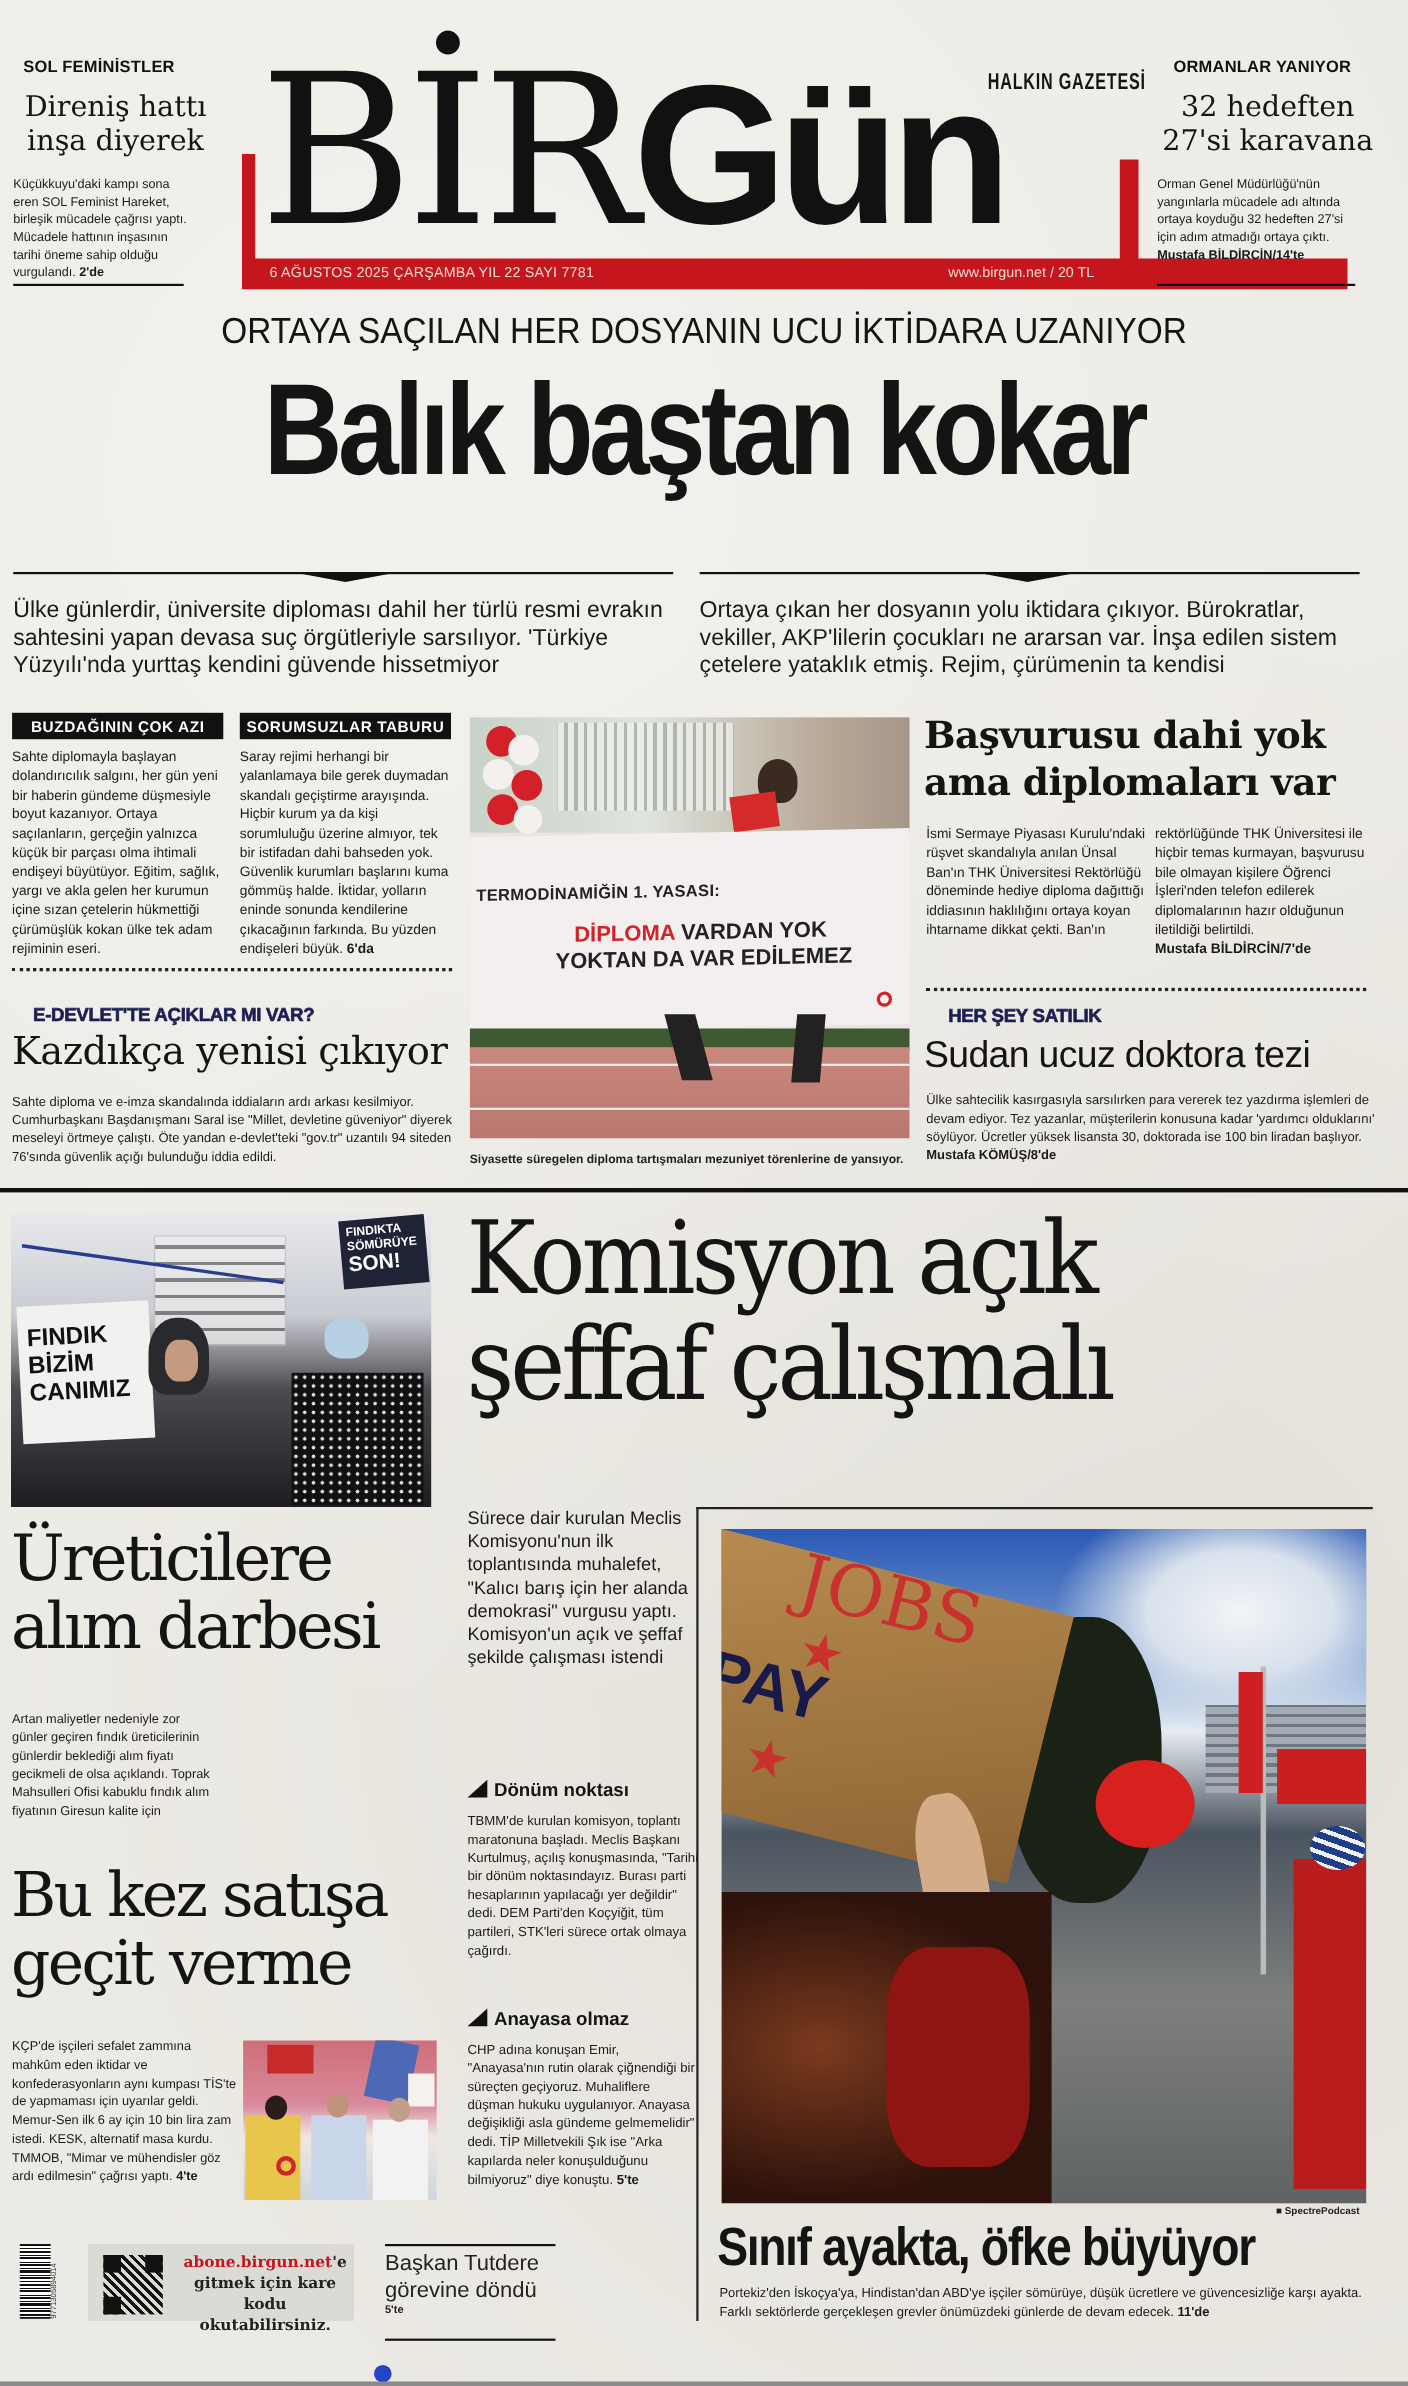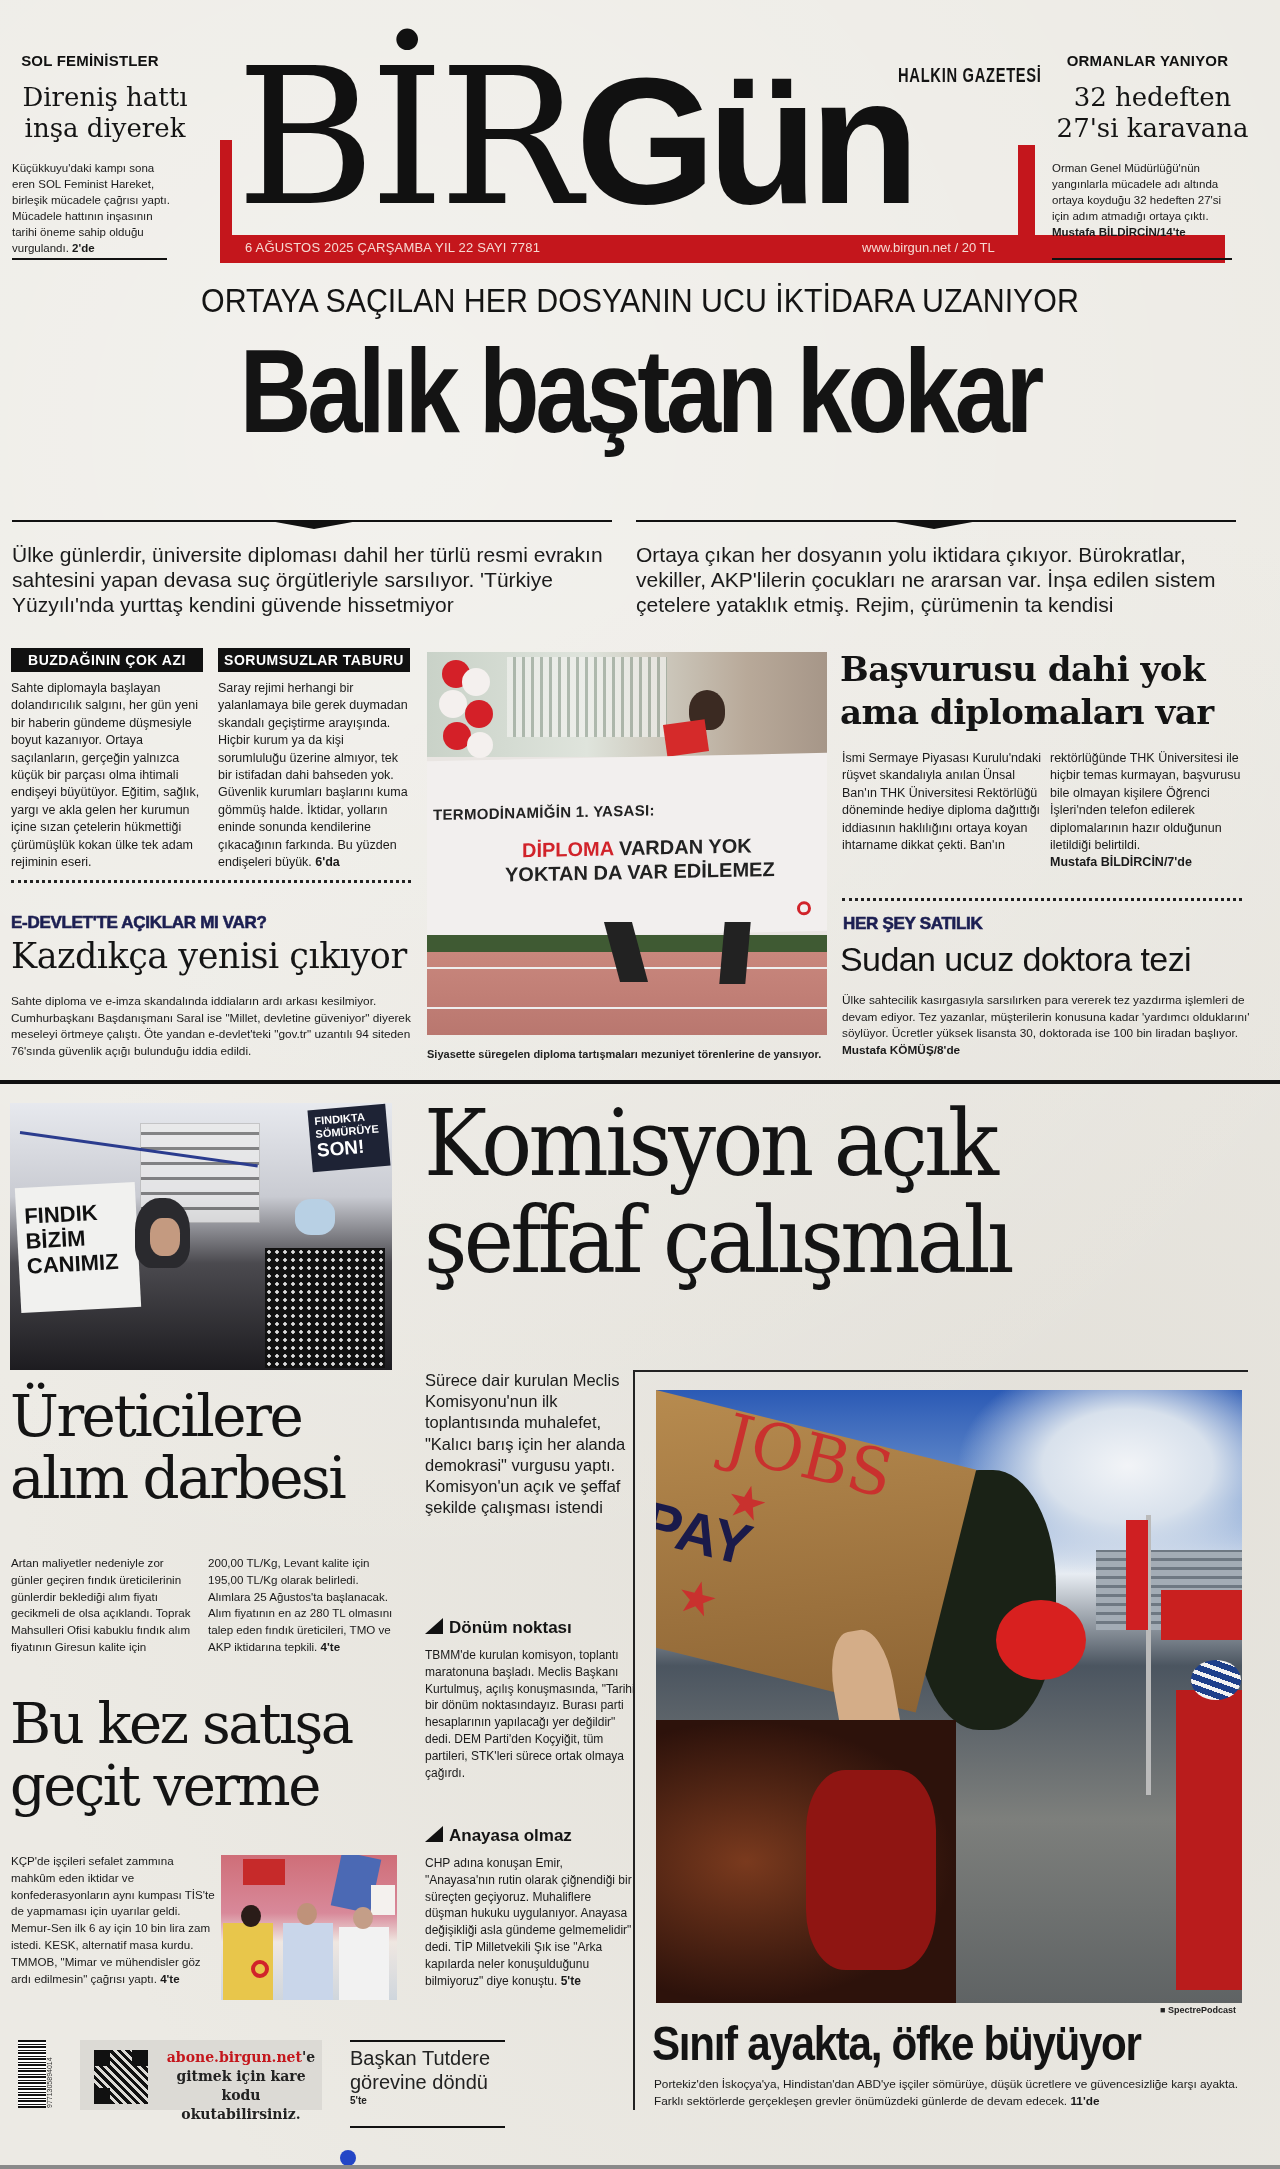--- a/index.html
+++ b/index.html
@@ -8,21 +8,21 @@
 .page{position:absolute;left:0;top:0;width:1280px;height:2169px;
   background:
    radial-gradient(circle at 30% 20%, rgba(255,255,255,.35), transparent 60%),
    radial-gradient(circle at 80% 70%, rgba(200,195,185,.25), transparent 55%),
    #eceae4;}
 .abs{position:absolute;}
 .sans{font-family:"Liberation Sans",sans-serif;}
 .serif{font-family:"DejaVu Serif",serif;}
 .condensed{font-family:"Liberation Sans Narrow","Liberation Sans",sans-serif;}
 .kicker{font-weight:900;font-size:15px;letter-spacing:.2px;color:#111;}
-.kicker-outline{font-weight:900;font-size:17px;color:#1c1f52;-webkit-text-stroke:.6px #1c1f52;letter-spacing:-.3px;}
+.kicker-outline{font-weight:900;font-size:17px;color:#1c1f52;-webkit-text-stroke:.6px #1c1f52;letter-spacing:-.3px;margin-left:19px;}
 .body-txt{font-size:12.5px;line-height:17.4px;color:#1a1a1a;}
 .ref{font-weight:700;}
 .rule{position:absolute;height:2px;background:#111;}
 .dotted{position:absolute;border-top:3px dotted #222;}
 .label-box{position:absolute;background:#111;color:#fff;font-weight:700;font-size:14px;letter-spacing:.5px;text-align:center;line-height:24px;height:24px;}
 .photo{position:absolute;overflow:hidden;}
 .arrow-down{position:absolute;width:0;height:0;border-left:44px solid transparent;border-right:44px solid transparent;border-top:8px solid #111;}
 .tri{display:inline-block;width:0;height:0;border-left:18px solid transparent;border-bottom:16px solid #111;margin-right:6px;vertical-align:-1px;}
 </style>
 </head>
@@ -164,24 +164,20 @@
   <div class="abs serif" style="left:424px;top:1095px;width:850px;font-size:92px;line-height:97px;font-weight:300;letter-spacing:-4px;transform:scaleX(.92);transform-origin:left;">
     <div>Komisyon açık</div>
     <div>şeffaf çalışmalı</div>
   </div>
 
   <div class="abs serif" style="left:10px;top:1385px;width:400px;font-size:58px;line-height:62px;font-weight:300;letter-spacing:-2.5px;">
     <div>Üreticilere</div>
     <div>alım darbesi</div>
   </div>
   <div class="abs body-txt" style="left:11px;top:1555px;width:186px;font-size:11.6px;line-height:16.8px;">Artan maliyetler nedeniyle zor günler geçiren fındık üreticilerinin günlerdir beklediği alım fiyatı gecikmeli de olsa açıklandı. Toprak Mahsulleri Ofisi kabuklu fındık alım fiyatının Giresun kalite için</div>
-  <div class="abs body-txt" style="left:208px;top:1555px;width:186px;font-size:11.6px;line-height:16.8px;">
-    <span>200,00 TL/Kg, Levant kalite için 195,00 TL/Kg olarak belirledi. Alımlara 25 Ağustos'ta başlanacak. Alım fiyatının en az 280 TL olmasını talep eden fındık üreticileri, TMO ve AKP iktidarına tepkili.</span>
-    <span class="ref">4'te</span>
-  </div>
 
   <div class="abs serif" style="left:10px;top:1693px;width:400px;font-size:56px;line-height:62px;font-weight:300;letter-spacing:-2.5px;">
     <div>Bu kez satışa</div>
     <div>geçit verme</div>
   </div>
   <div class="abs body-txt" style="left:11px;top:1853px;width:205px;font-size:11.6px;line-height:16.8px;">
     <span>KÇP'de işçileri sefalet zammına mahkûm eden iktidar ve konfederasyonların aynı kumpası TİS'te de yapmaması için uyarılar geldi. Memur-Sen ilk 6 ay için 10 bin lira zam istedi. KESK, alternatif masa kurdu. TMMOB, "Mimar ve mühendisler göz ardı edilmesin" çağrısı yaptı.</span>
     <span class="ref">4'te</span>
   </div>
   <div class="photo" style="left:221px;top:1855px;width:176px;height:145px;background:linear-gradient(180deg,#cf6e78 0%,#d8899a 40%,#efe7e1 60%,#cfd6dd 100%);">

